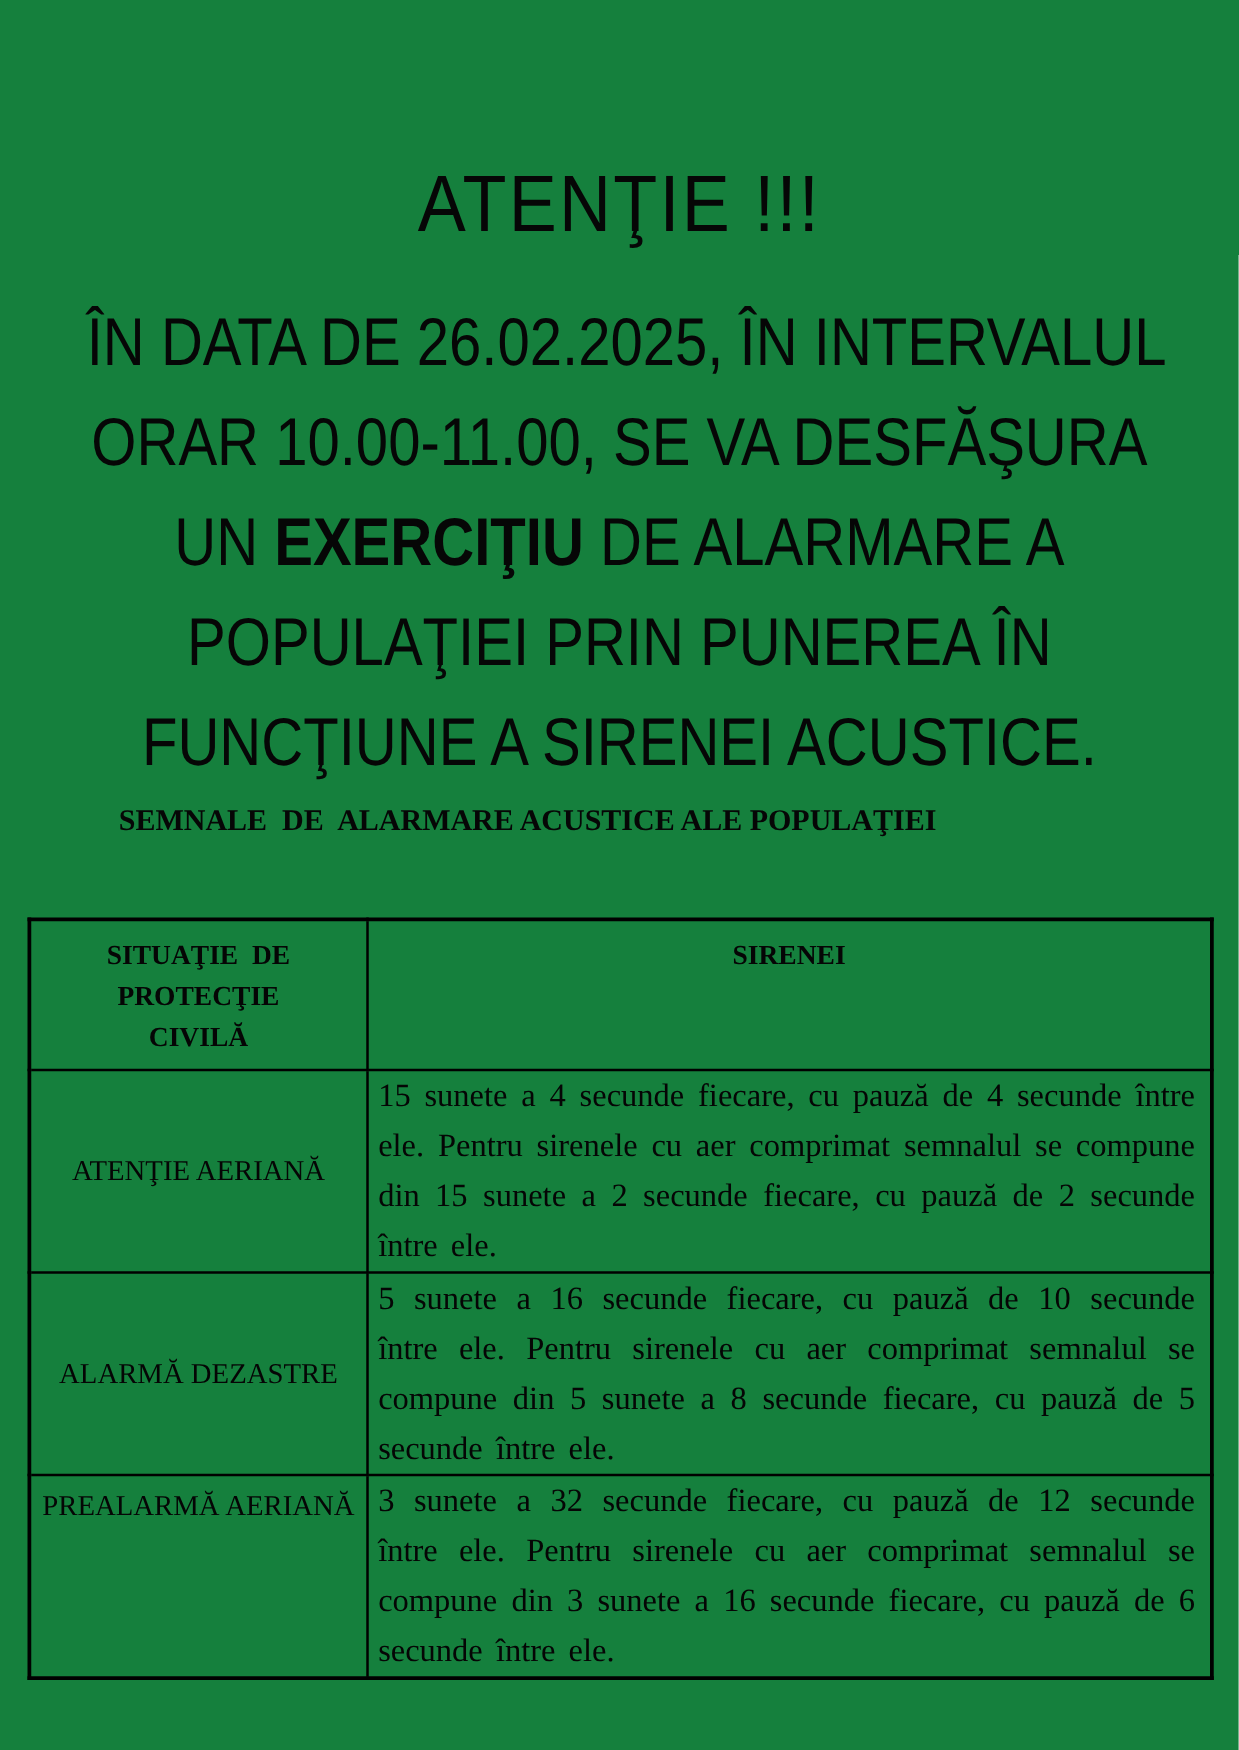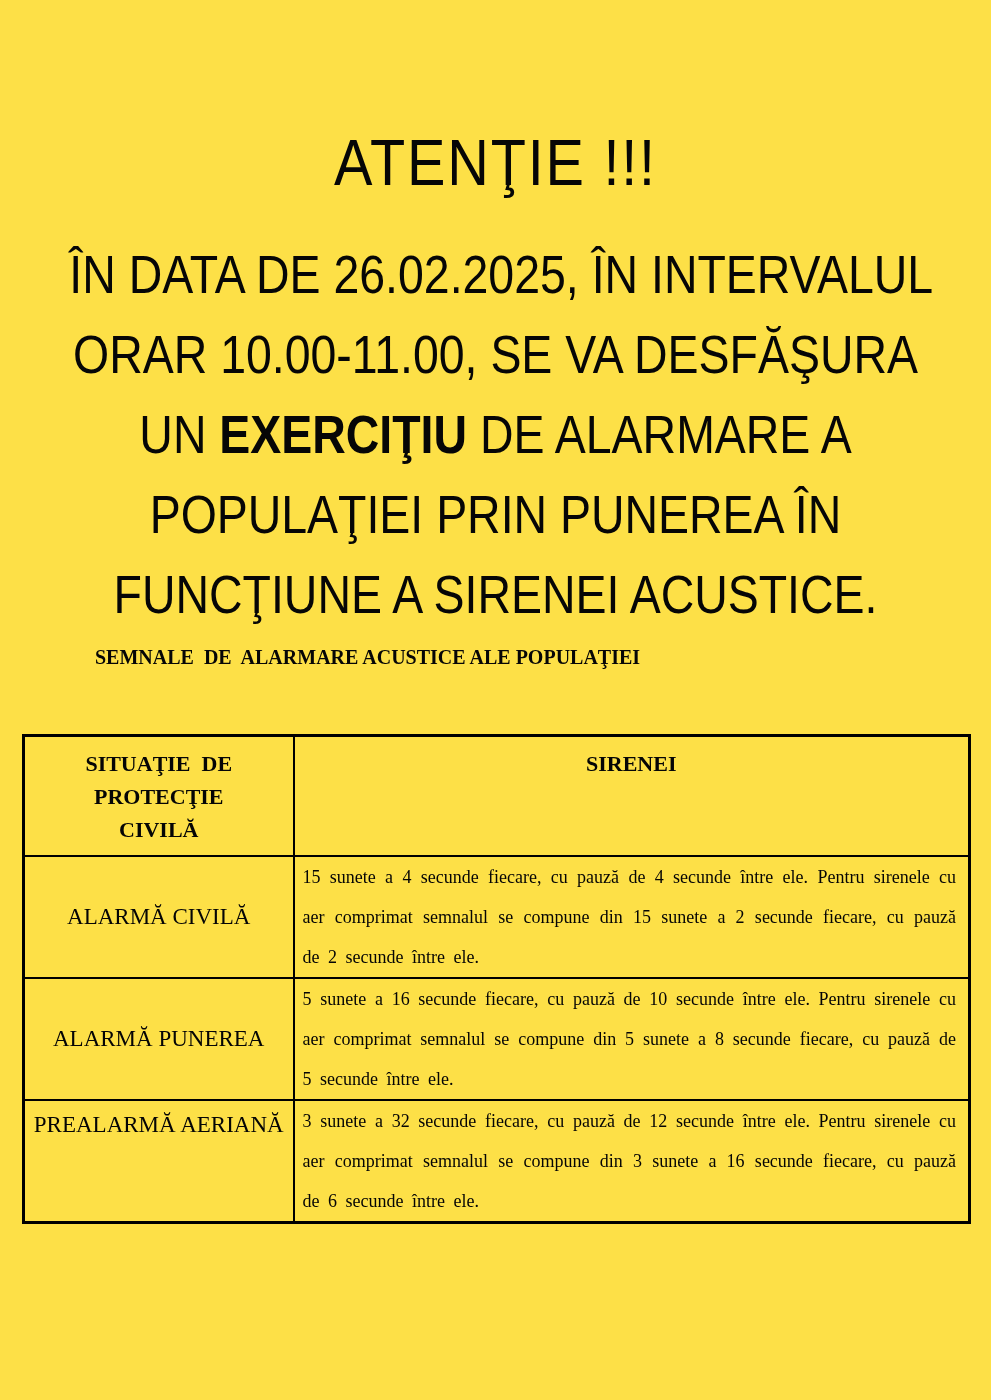--- a/index.html
+++ b/index.html
@@ -1,20 +1,20 @@
 <!DOCTYPE html>
 <html><head>
 <meta charset="utf-8">
 <style>
   html, body { margin: 0; padding: 0; background: #ffffff; }
   .page {
     position: relative;
     width: 991px;
     height: 1400px;
-    background: #fde047;
+    background: #15803d;
     color: #060606;
     overflow: hidden;
     margin: 0 auto;
   }
   
   .doc-title {
     margin-top: 128px;
     text-align: center;
     font-family: "Liberation Sans", sans-serif;
     font-size: 64px;
@@ -33,21 +33,21 @@
     line-height: 80px;
     text-align: center;
     white-space: nowrap;
     transform: scaleX(0.86);
     transform-origin: 50% 50%;
   }
   .ann-line b { font-weight: 700; }
   .doc-subtitle {
     margin: 8px 0 16px 95px;
     font-family: "Liberation Serif", serif;
-    font-size: 20px;
+    font-size: 24px;
     font-weight: 700;
     line-height: 30px;
     white-space: pre-wrap;
   }
   table.signals {
     margin: 62px 0 0 22px;
     width: 946px;
     border-collapse: collapse;
     table-layout: fixed;
     border: 3px solid #000;
@@ -69,21 +69,21 @@
   td.cell-situation {
     text-align: center;
     font-size: 23px;
     line-height: 40px;
     padding: 0 6px;
     font-weight: 400;
   }
   td.cell-situation.v-middle { vertical-align: middle; }
   td.cell-situation.v-top { vertical-align: top; padding-top: 4px; }
   td.cell-durata {
-    font-size: 18px;
+    font-size: 26px;
     line-height: 40px;
     vertical-align: top;
     padding: 0 12px 0 8px;
     word-spacing: 4px;
   }
   td.cell-durata.justify { text-align: justify; }
 </style>
 </head>
 <body>
 
@@ -109,25 +109,25 @@
     <thead>
       <tr>
         <th class="situation-header">SITUAŢIE  DE
 PROTECŢIE
 CIVILĂ</th>
         <th class="durata-header">SIRENEI</th>
       </tr>
     </thead>
     <tbody>
         <tr style="height: 122px;">
-          <td class="cell-situation v-middle">ALARMĂ CIVILĂ</td>
+          <td class="cell-situation v-middle">ATENŢIE AERIANĂ</td>
           <td class="cell-durata justify">15 sunete a 4 secunde fiecare, cu pauză de 4 secunde între ele. Pentru sirenele cu aer comprimat semnalul se compune din 15 sunete a 2 secunde fiecare, cu pauză de 2 secunde între ele.</td>
         </tr>
         <tr style="height: 121px;">
-          <td class="cell-situation v-middle">ALARMĂ PUNEREA</td>
+          <td class="cell-situation v-middle">ALARMĂ DEZASTRE</td>
           <td class="cell-durata justify">5 sunete a 16 secunde fiecare, cu pauză de 10 secunde între ele. Pentru sirenele cu aer comprimat semnalul se compune din 5 sunete a 8 secunde fiecare, cu pauză de 5 secunde între ele.</td>
         </tr>
         <tr style="height: 108px;">
           <td class="cell-situation v-top">PREALARMĂ AERIANĂ</td>
           <td class="cell-durata justify">3 sunete a 32 secunde fiecare, cu pauză de 12 secunde între ele. Pentru sirenele cu aer comprimat semnalul se compune din 3 sunete a 16 secunde fiecare, cu pauză de 6 secunde între ele.</td>
         </tr>
       </tbody>
   </table>
 
 </div>

